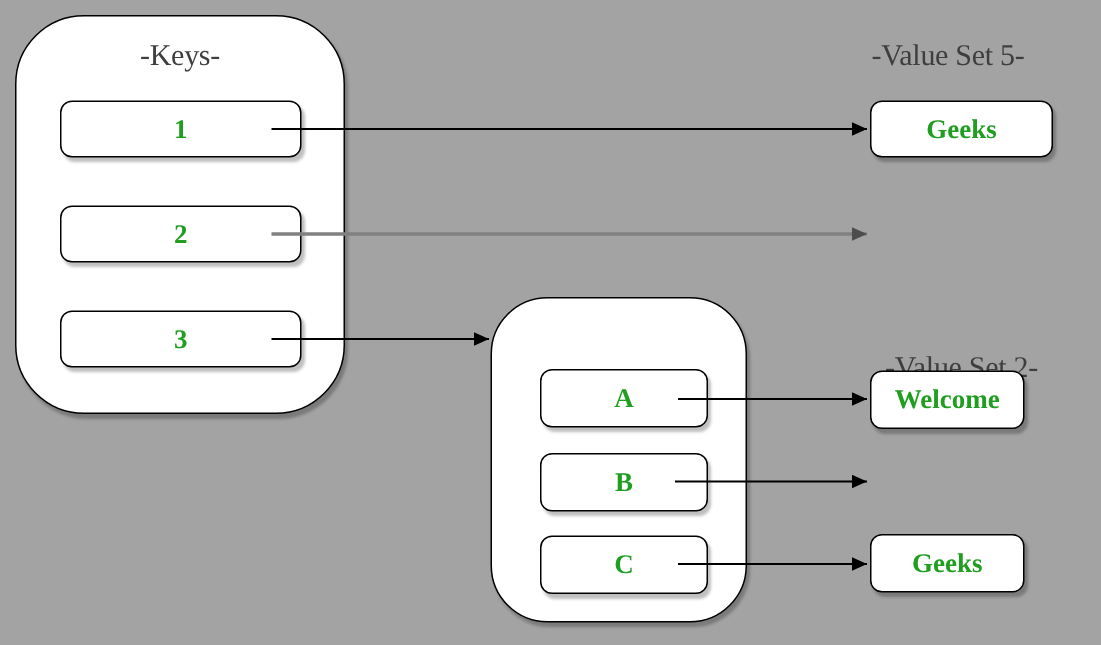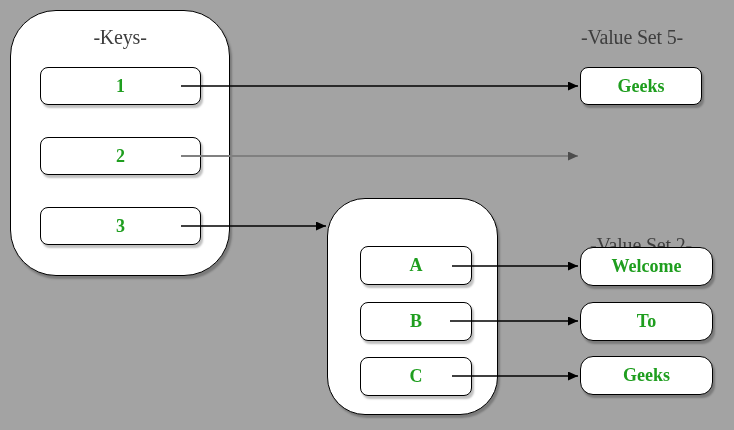--- a/index.html
+++ b/index.html
@@ -39,21 +39,21 @@
     display: flex;
     align-items: center;
     justify-content: center;
     color: #1f9e1f;
     font-weight: bold;
     font-size: 18px;
   }
   .key-w   { width: 161px; height: 38px; left: 40px; }
   .val1-w  { width: 122px; height: 38px; left: 580px; }
   .nest-w  { width: 112px; height: 39px; left: 360px; }
-  .val2-w  { width: 133px; height: 39px; left: 580px; border-radius: 13px; }
+  .val2-w  { width: 103px; height: 39px; left: 580px; }
   .arrow-layer {
     position: absolute;
     left: 0; top: 0;
     width: 734px; height: 430px;
     z-index: 10;
     pointer-events: none;
   }
 </style>
 </head>
 <body>
@@ -71,21 +71,20 @@
   <div class="node val1-w" style="top:67px;">Geeks</div>
 
   <div class="group nested-group"></div>
 
   <div class="node nest-w" style="top:246px;">A</div>
   <div class="node nest-w" style="top:302px;">B</div>
   <div class="node nest-w" style="top:357px;">C</div>
 
   <div class="heading" style="left:566px; top:214px; width:150px;margin-top:20px;">-Value Set 2-</div>
   <div class="node val2-w" style="top:247px;">Welcome</div>
-  <div class="node val2-w" style="top:302px;">To</div>
   <div class="node val2-w" style="top:356px;">Geeks</div>
 
   <svg class="arrow-layer" viewBox="0 0 734 430" xmlns="http://www.w3.org/2000/svg">
     <defs>
       <marker id="headBlack" markerUnits="userSpaceOnUse" markerWidth="11" markerHeight="9" refX="10" refY="4.5" orient="auto">
         <path d="M0,0 L10,4.5 L0,9 Z" fill="#000000"></path>
       </marker>
       <marker id="headGray" markerUnits="userSpaceOnUse" markerWidth="11" markerHeight="9" refX="10" refY="4.5" orient="auto">
         <path d="M0,0 L10,4.5 L0,9 Z" fill="#4d4d4d"></path>
       </marker>

